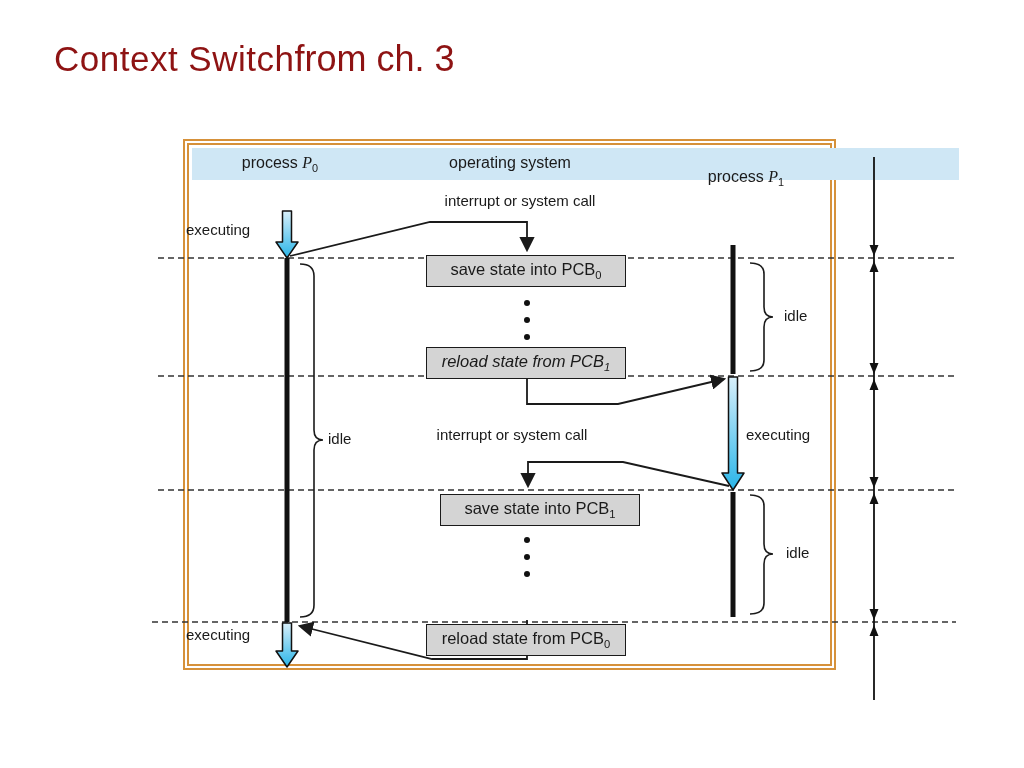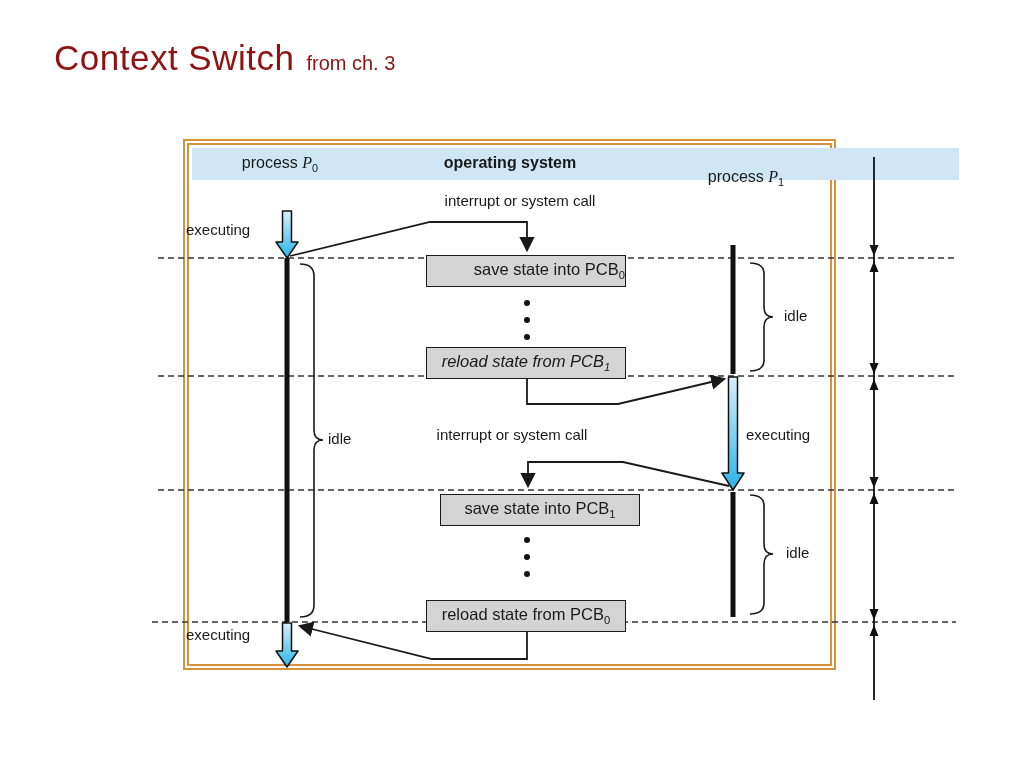--- a/index.html
+++ b/index.html
@@ -16,21 +16,21 @@
     width:1024px;height:768px;background:#ffffff;overflow:hidden;
     font-family:"Liberation Sans","DejaVu Sans",sans-serif;
     color:#1a1a1a;position:relative;
   }
   .abs{position:absolute;}
   
   #title{
     left:54px;top:38px;white-space:nowrap;color:var(--title-color);
   }
   #title .main{font-size:35px;letter-spacing:0.5px;}
-  #title .suffix{font-size:20px;margin-left:12px;}
+  #title .suffix{font-size:36px;}
   
   #frame{
     left:183px;top:139px;width:653px;height:531px;box-sizing:border-box;
     border:6px double var(--frame-border);background:transparent;
   }
   
   #headerbar{
     left:192px;top:148px;width:767px;height:32px;background:var(--header-bg);
   }
   .colhead{
@@ -58,21 +58,21 @@
 <div class="abs" id="title">
   <span class="main">Context Switch</span><span class="suffix">from ch. 3</span>
 </div>
 
 <div class="abs" id="frame"></div>
 
 <div class="abs" id="headerbar">
   <div class="colhead" style="left:88px;">
     <span>process </span><i>P</i><sub>0</sub>
   </div>
-  <div class="colhead" style="left:318px;font-weight:bold;">
+  <div class="colhead" style="left:318px;">
     <span>operating system</span>
   </div>
   <div class="colhead" style="left:554px;margin-top:14px;">
     <span>process </span><i>P</i><sub>1</sub>
   </div>
 </div>
 
 <svg class="abs" id="lines" viewBox="0 0 1024 768" xmlns="http://www.w3.org/2000/svg">
   <defs>
     <linearGradient id="blueArrow" x1="0" y1="0" x2="0" y2="1">
@@ -131,30 +131,30 @@
       <polygon points="874,374 869.5,363 878.5,363"></polygon>
       <polygon points="874,379 869.5,390 878.5,390"></polygon>
       <polygon points="874,488 869.5,477 878.5,477"></polygon>
       <polygon points="874,493 869.5,504 878.5,504"></polygon>
       <polygon points="874,620 869.5,609 878.5,609"></polygon>
       <polygon points="874,625 869.5,636 878.5,636"></polygon>
     </g>
   </g>
 </svg>
 
-<div class="pbox" style="left:426px;top:255px;justify-content:flex-end;">
+<div class="pbox" style="left:426px;top:255px;">
   <span><span>save state into PCB</span><sub>0</sub></span>
 </div>
 <div class="pbox" style="left:426px;top:347px;font-style:italic;">
   <span><span>reload state from PCB</span><sub>1</sub></span>
 </div>
 <div class="pbox" style="left:440px;top:494px;">
   <span><span>save state into PCB</span><sub>1</sub></span>
 </div>
-<div class="pbox" style="left:426px;top:600px;">
+<div class="pbox" style="left:426px;top:624px;">
   <span><span>reload state from PCB</span><sub>0</sub></span>
 </div>
 
 <div class="lbl centered" style="left:520px;top:192px;">interrupt or system call</div>
 <div class="lbl centered" style="left:512px;top:426px;">interrupt or system call</div>
 <div class="lbl" style="left:186px;top:221px;">executing</div>
 <div class="lbl" style="left:186px;top:626px;">executing</div>
 <div class="lbl" style="left:746px;top:426px;">executing</div>
 <div class="lbl" style="left:328px;top:430px;">idle</div>
 <div class="lbl" style="left:784px;top:307px;">idle</div>

